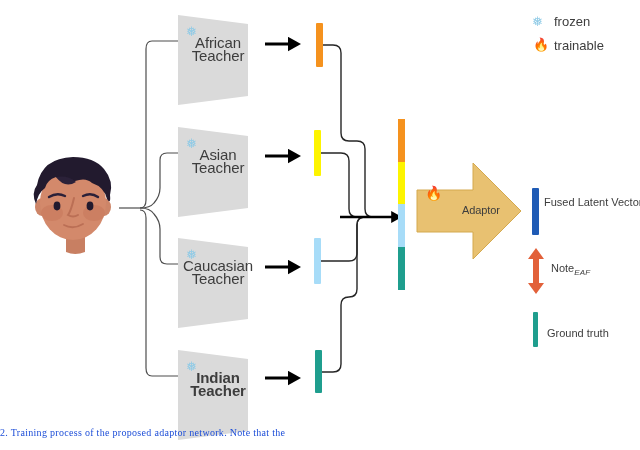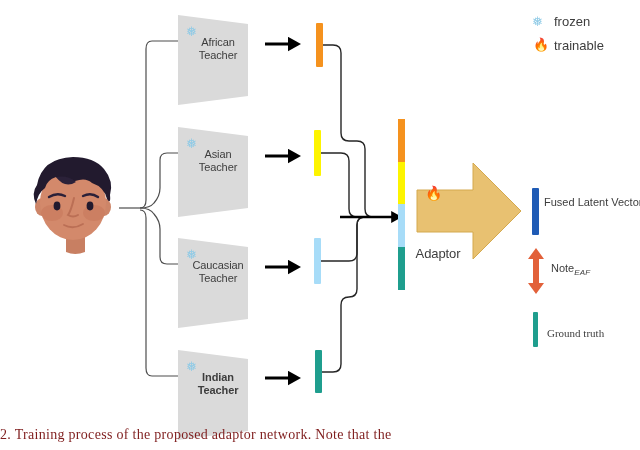--- a/index.html
+++ b/index.html
@@ -11,21 +11,21 @@
     position: relative;
     width: 640px;
     height: 450px;
     background: #ffffff;
     overflow: hidden;
     font-family: "Liberation Sans", sans-serif;
   }
   .abs { position: absolute; }
   .lbl {
     color: #3d3d3d;
-    font-size: 11px;
+    font-size: 15px;
     line-height: 13px;
     text-align: center;
     white-space: pre-line;
     letter-spacing: -0.1px;
   }
   .lbl-left {
     color: #3d3d3d;
     font-size: 11px;
     line-height: 13px;
     text-align: left;
@@ -42,22 +42,22 @@
     line-height: 12px;
     white-space: nowrap;
   }
   .ico { position: absolute; line-height: 1; }
   .caption {
     position: absolute;
     left: 0;
     top: 427px;
     width: 640px;
     font-family: "Liberation Serif", serif;
-    font-size: 14px;
-    color: #7f1d1d;
+    font-size: 10px;
+    color: #1d4ed8;
     white-space: nowrap;
     letter-spacing: 0.3px;
     overflow: hidden;
     height: 23px;
   }
   svg { display: block; overflow: visible; }
 </style>
 </head>
 <body>
 
@@ -208,36 +208,36 @@
     <div class="seg" style="top:85px;  height:43px; background:#a7dcf8;"></div>
     <div class="seg" style="top:128px; height:43px; background:#1f9e8e;"></div>
   </div>
 
   <div class="abs" style="left:417px; top:163px; width:104px; height:96px;">
     <svg width="104" height="96" viewBox="0 0 104 96">
       <polygon points="0,27 56,27 56,0 104,48 56,96 56,69 0,69" fill="#e8c171" stroke="#d4a94e" stroke-width="1"></polygon>
     </svg>
   </div>
   <span class="abs ico" style="left:425px; top:186px; font-size:14px;">🔥</span>
-  <div class="abs lbl" style="left:403px; top:204px; width:70px; font-size:13px;margin-top:43px;">Adaptor</div>
+  <div class="abs lbl" style="left:446px; top:204px; width:70px; font-size:11px;">Adaptor</div>
 
   <div class="abs bar" style="left:532px; top:188px; width:7px; height:47px; background:#1f5bb5;"></div>
   <div class="abs lbl-left" style="left:544px; top:196px;">Fused Latent Vector</div>
 
   <div class="abs" style="left:527px; top:248px; width:18px; height:46px;">
     <svg width="18" height="46" viewBox="0 0 18 46">
       <polygon points="9,0 17,11 12,11 12,35 17,35 9,46 1,35 6,35 6,11 1,11" fill="#e2613a"></polygon>
     </svg>
   </div>
   <div class="abs lbl-left" style="left:551px; top:262px;">
     <span>Note</span><span style="font-size:8px; font-style:italic; vertical-align:-3px; letter-spacing:0.2px;margin-top:11px;">EAF</span>
   </div>
 
   <div class="abs bar" style="left:533px; top:312px; width:5px; height:35px; background:#1f9e8e;"></div>
-  <div class="abs lbl-left" style="left:547px; top:327px;font-family:Liberation Serif, serif;">Ground truth</div>
+  <div class="abs lbl-left" style="left:547px; top:327px;">Ground truth</div>
 
   <div class="abs" style="left:532px; top:14px;">
     <div style="position:relative; height:20px;">
       <span class="ico" style="left:0; top:1px; font-size:13px; color:#8ecae6;">❅</span>
       <span class="legend-txt" style="position:absolute; left:22px; top:2px;">frozen</span>
     </div>
     <div style="position:relative; height:20px; margin-top:4px;">
       <span class="ico" style="left:1px; top:0; font-size:13px;">🔥</span>
       <span class="legend-txt" style="position:absolute; left:22px; top:2px;">trainable</span>
     </div>

